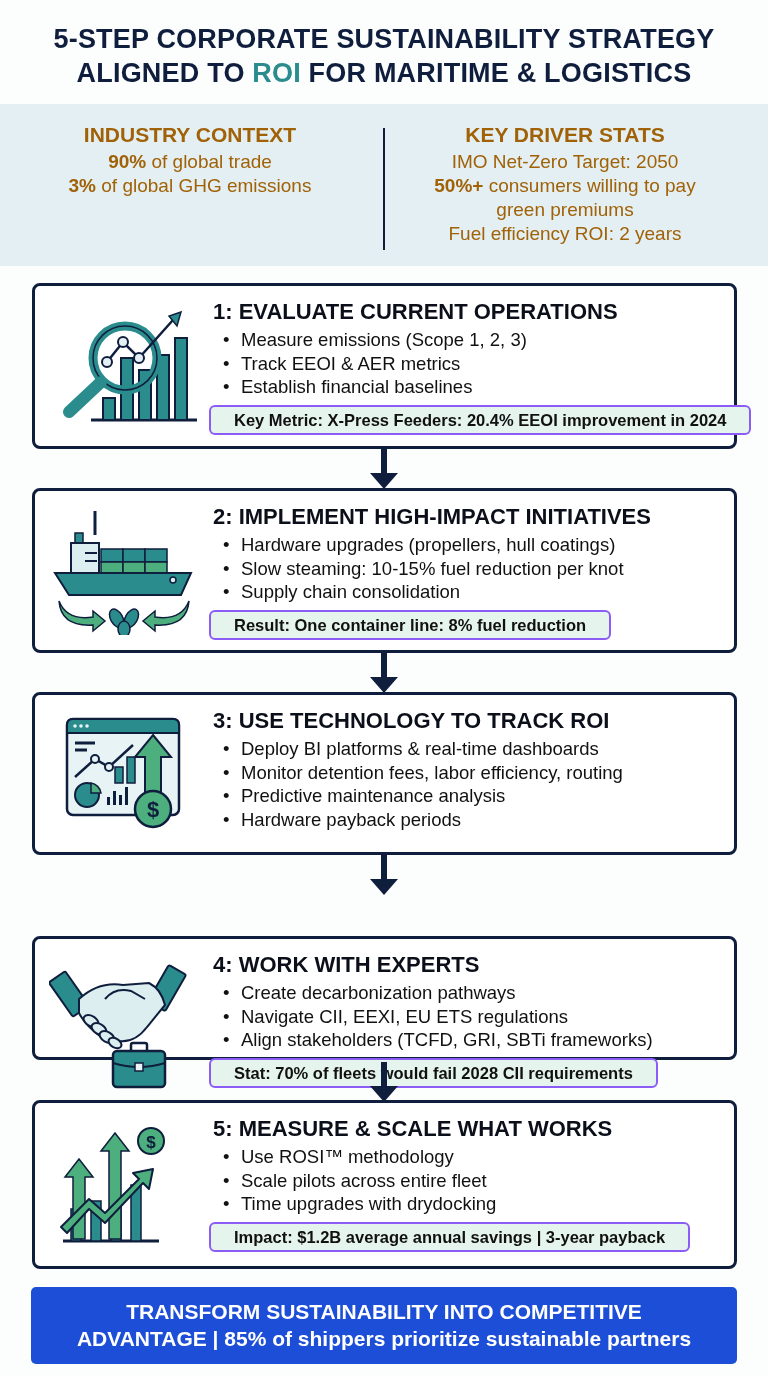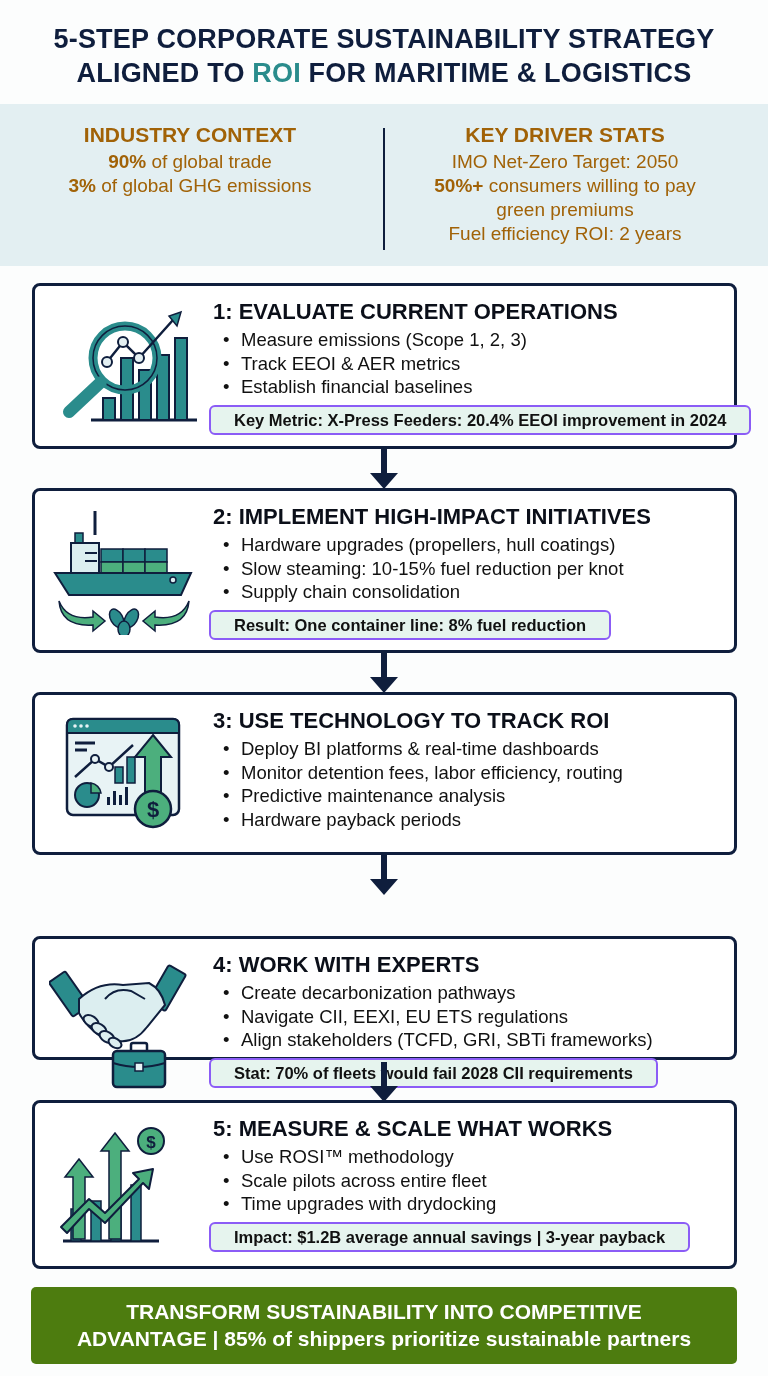--- a/index.html
+++ b/index.html
@@ -47,21 +47,21 @@
     .arrow { position: absolute; left: 376px; width: 16px; }
     .arrow .shaft { position: absolute; left: 5px; top: 0; width: 6px; background: #0f1e3d; }
     .arrow .head {
       position: absolute; left: -6px; width: 0; height: 0;
       border-left: 14px solid transparent; border-right: 14px solid transparent;
       border-top: 16px solid #0f1e3d;
     }
 
     .footer {
       position: absolute; left: 31px; top: 1287px; width: 706px; height: 77px;
-      background: #4d7c0f; border-radius: 5px; color: #ffffff;
+      background: #1d4ed8; border-radius: 5px; color: #ffffff;
       text-align: center; font-weight: 700; font-size: 21px; line-height: 27px; padding-top: 11px;
     }
   </style>
 </head>
 <body>
 
 <div class="title">
   <div>5-STEP CORPORATE SUSTAINABILITY STRATEGY</div>
   <div><span>ALIGNED TO </span><span class="accent">ROI</span><span> FOR MARITIME &amp; LOGISTICS</span></div>
 </div>

